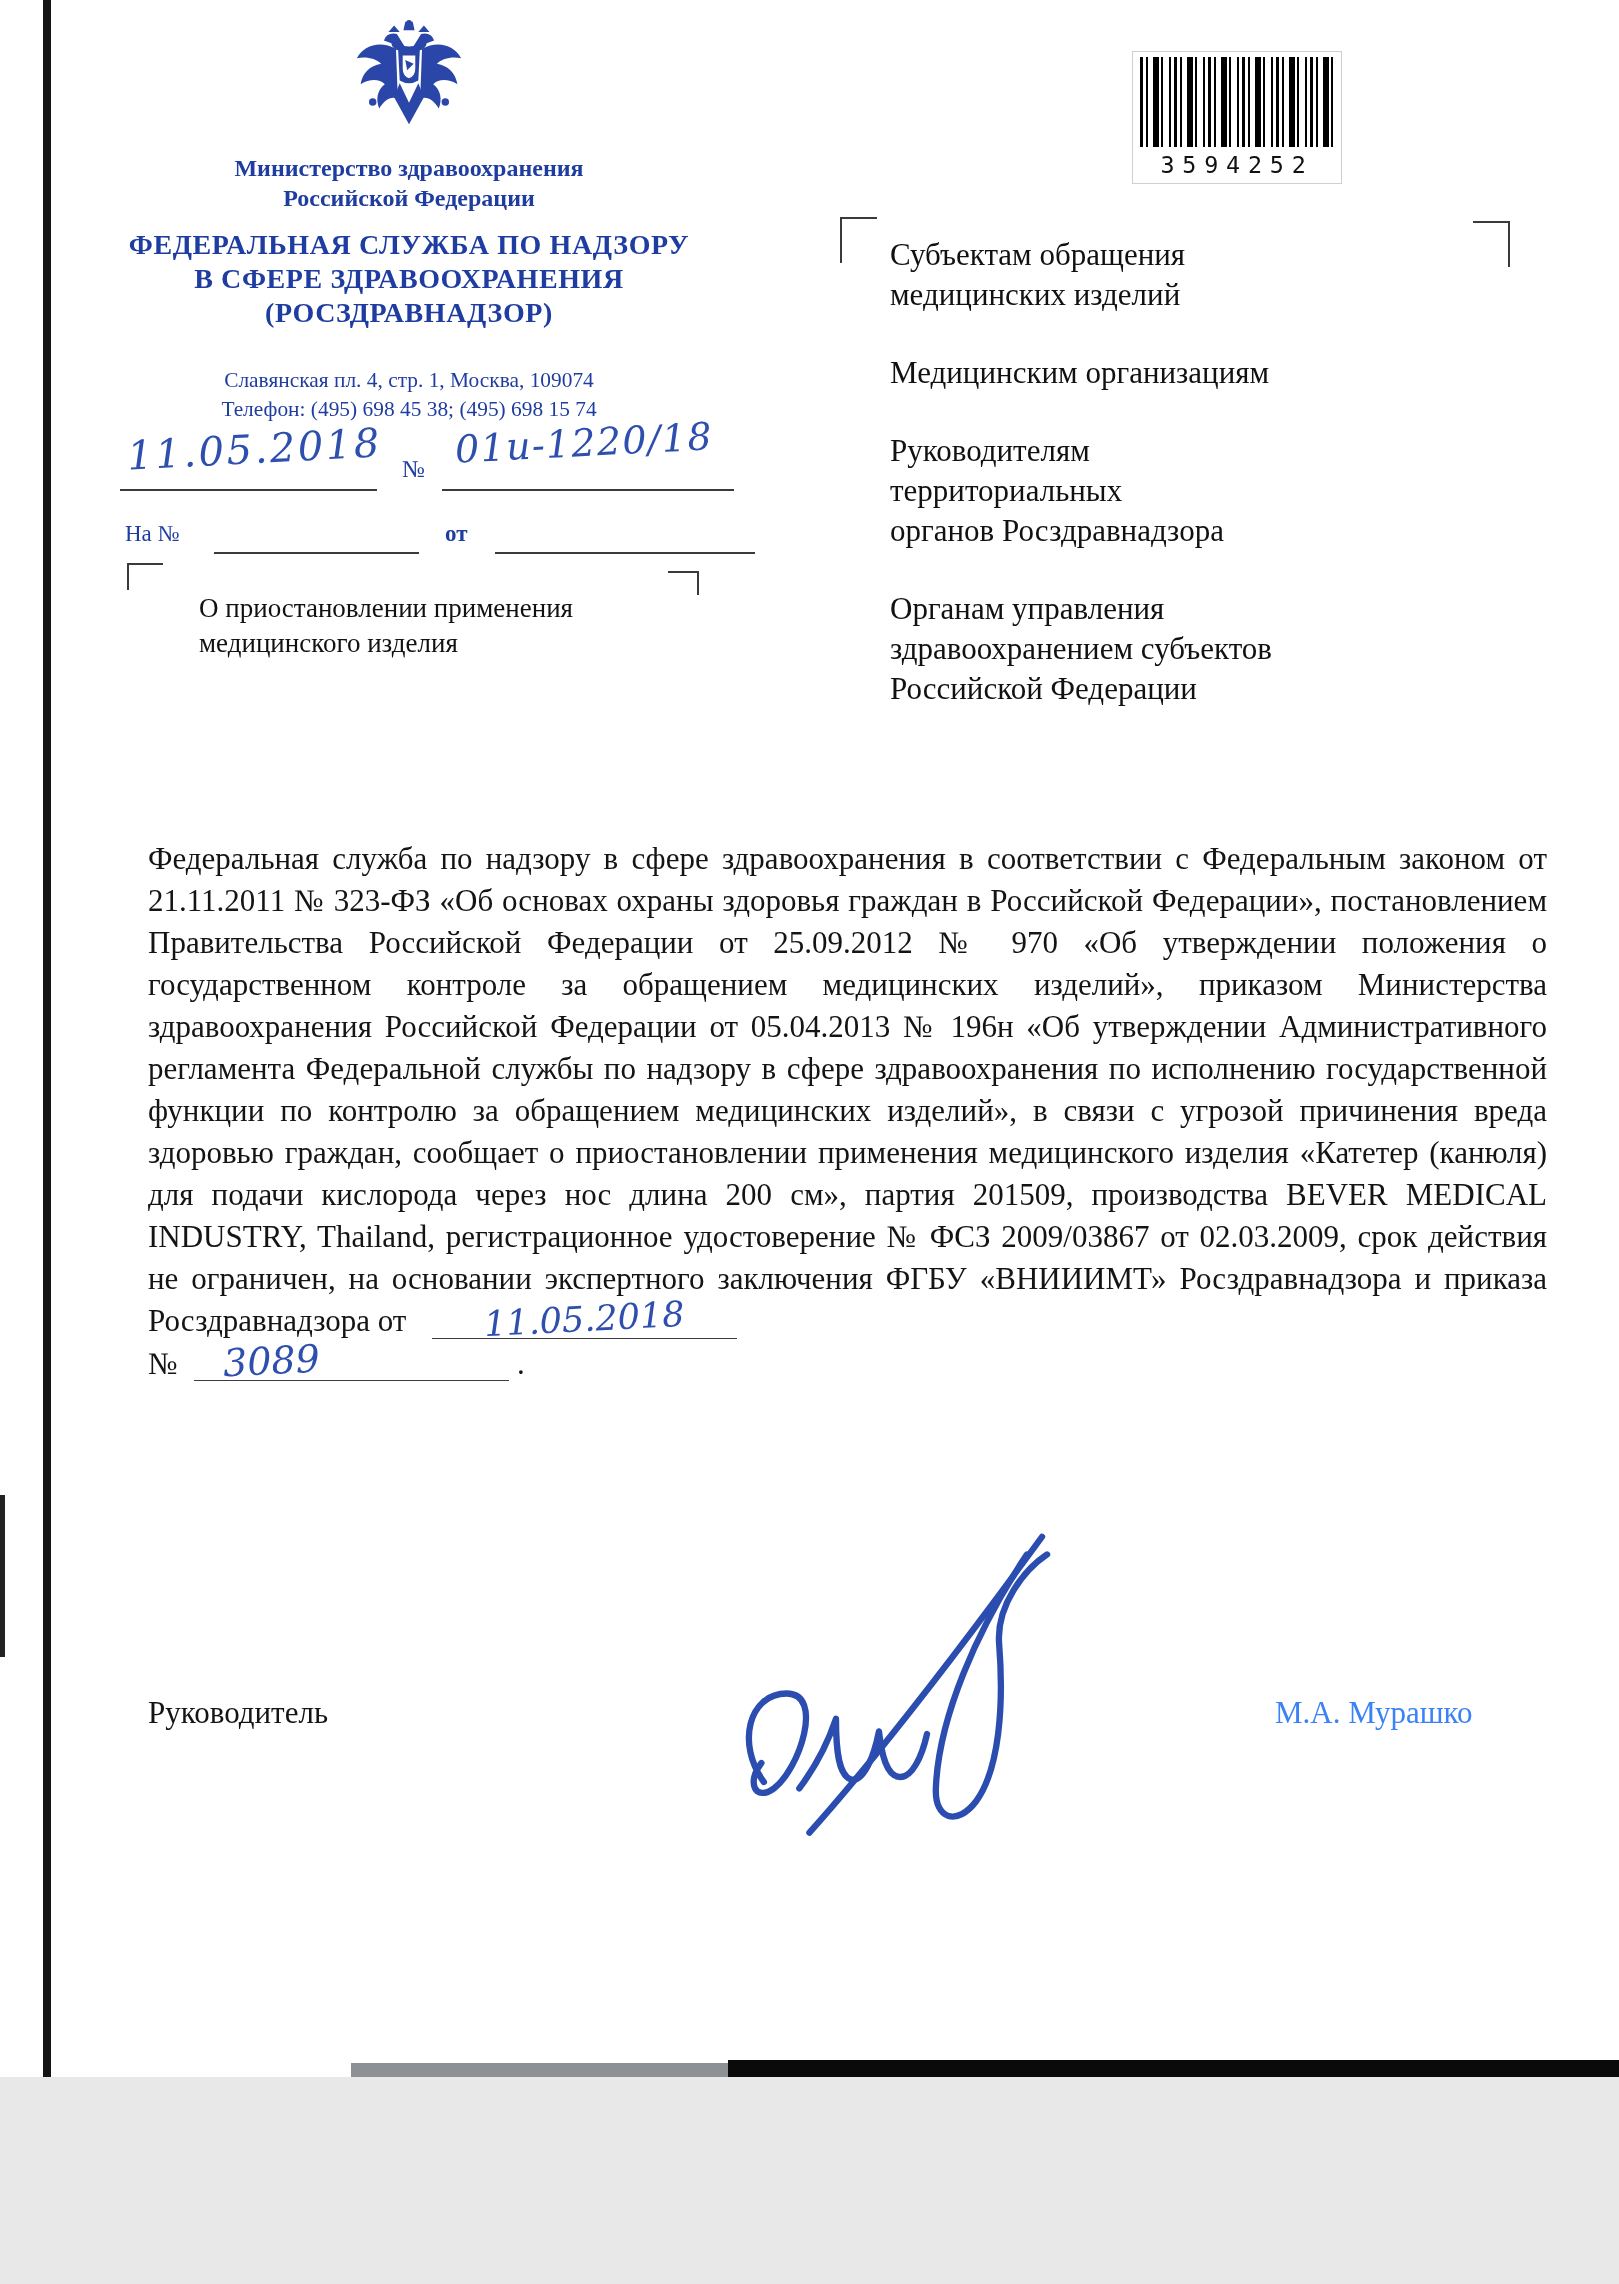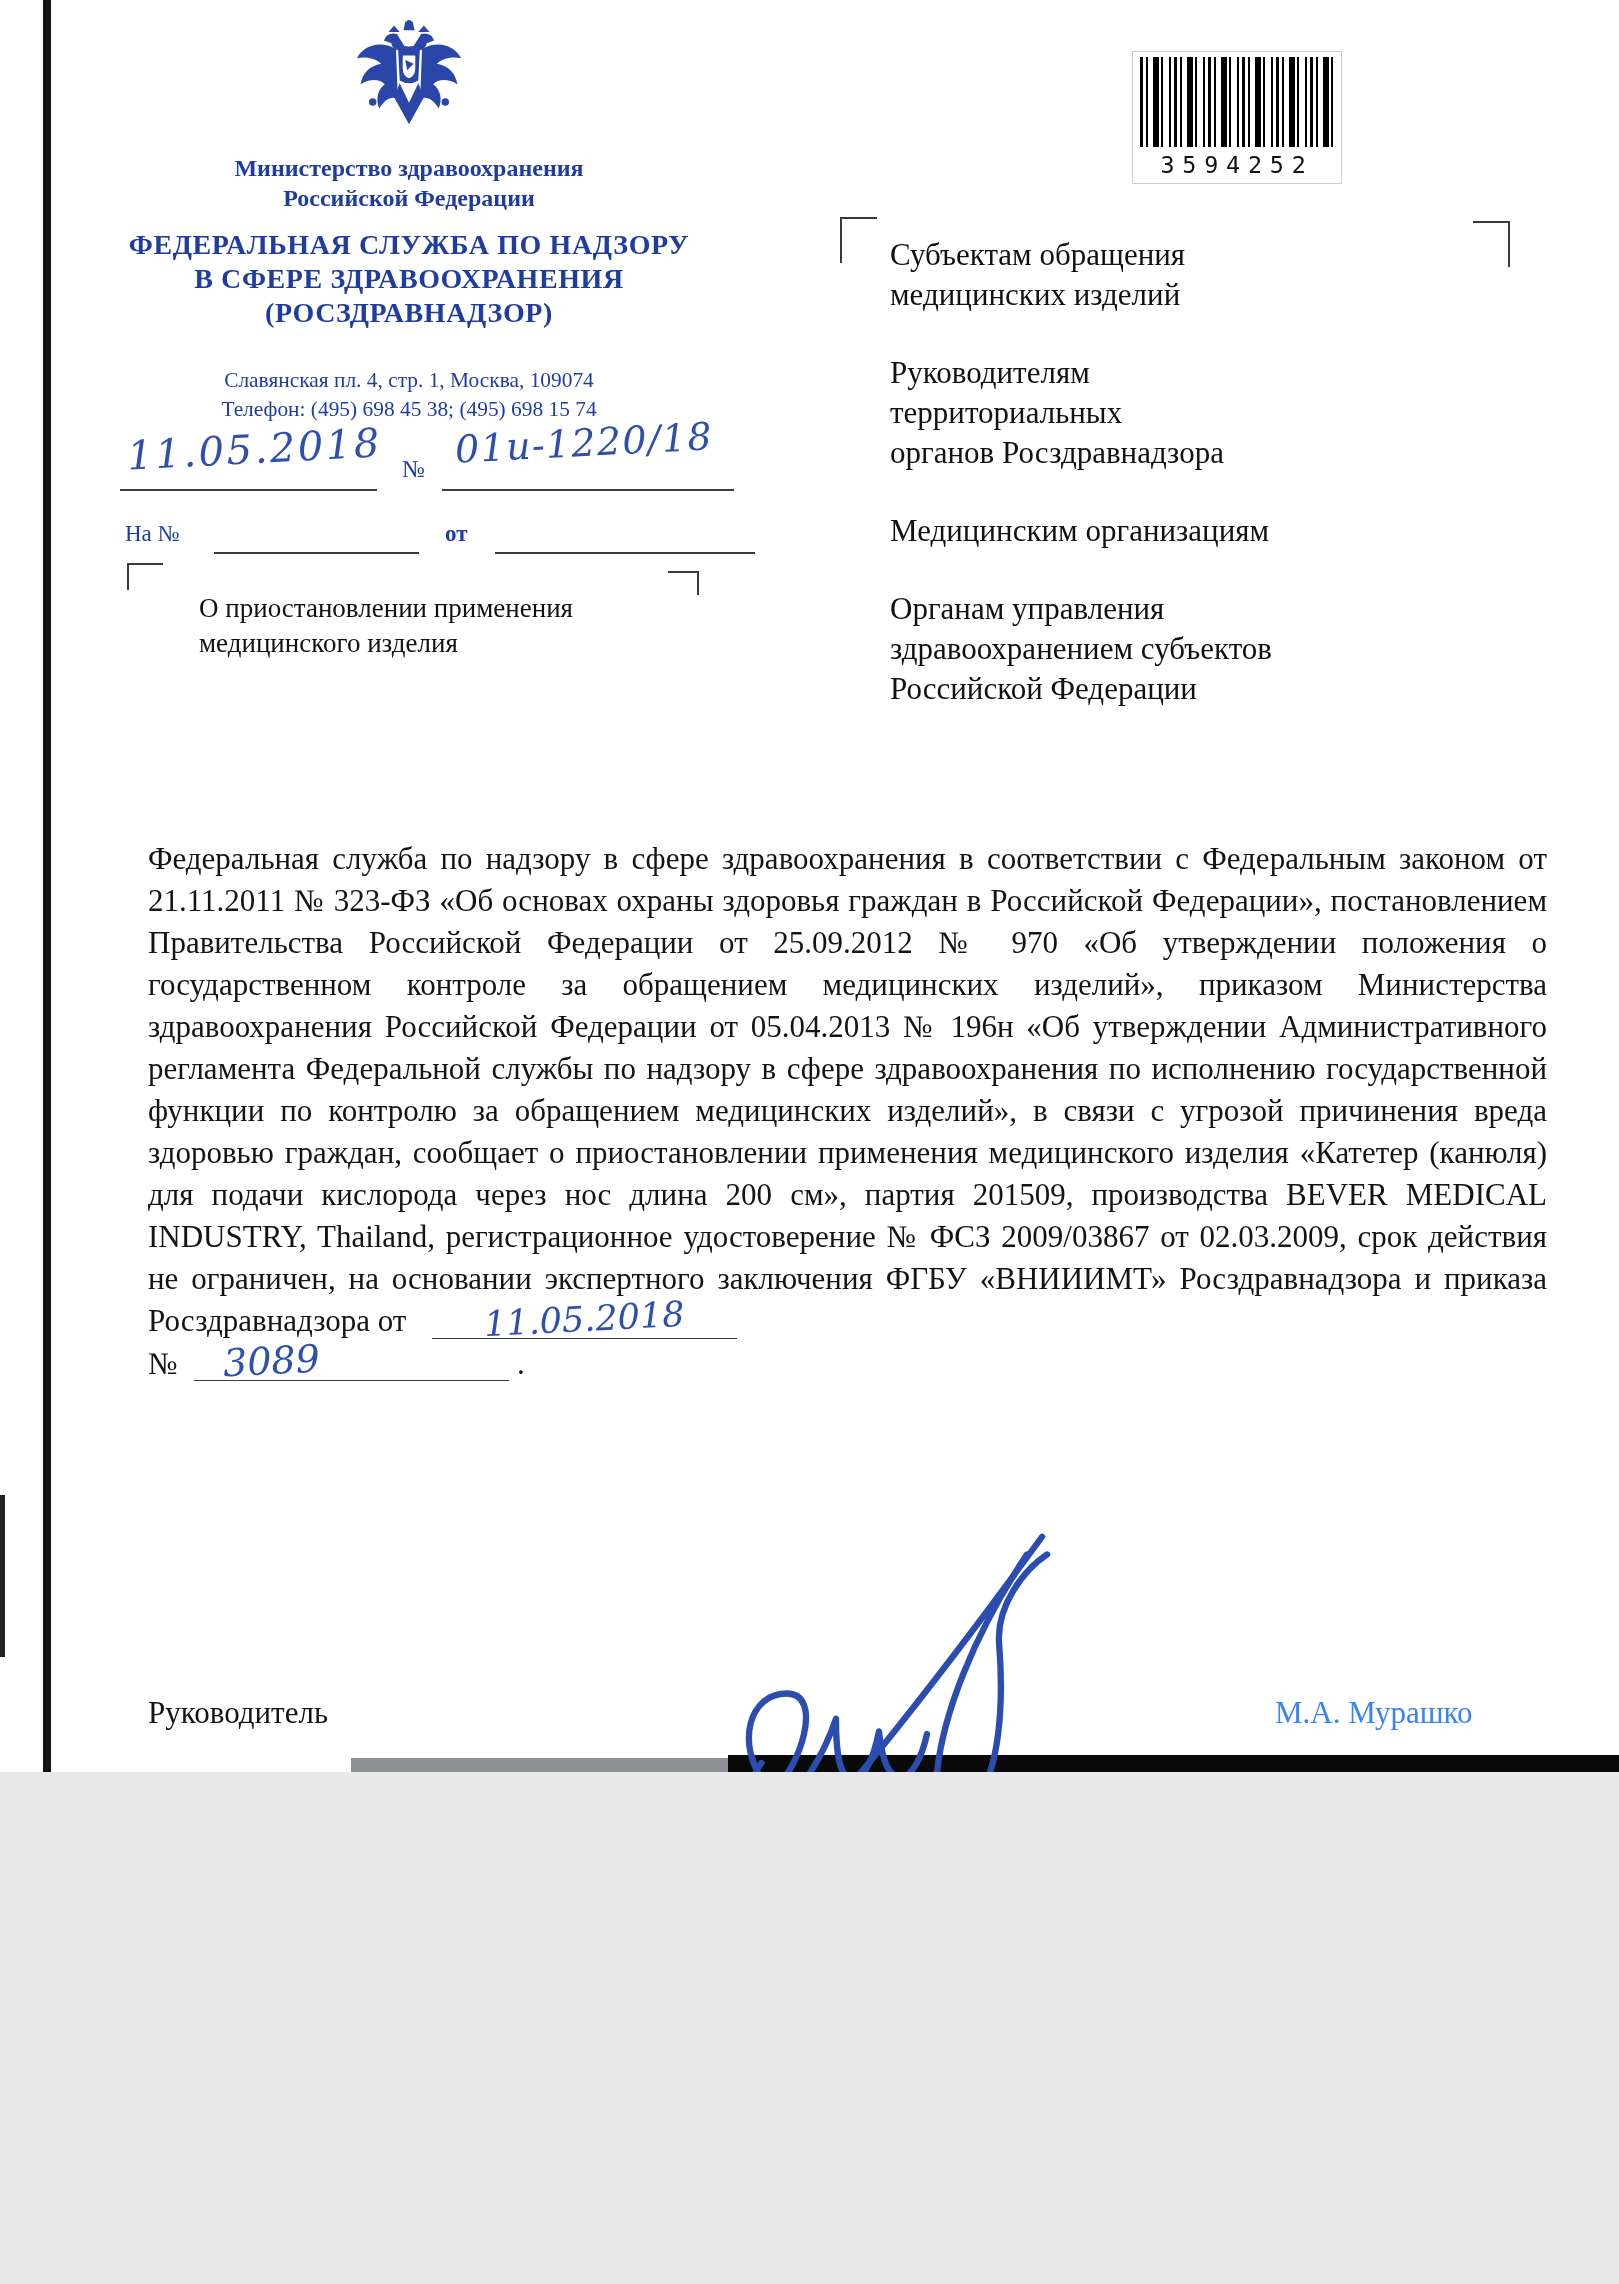--- a/index.html
+++ b/index.html
@@ -1,19 +1,19 @@
 <!DOCTYPE html>
 <html style="font-size:10.4px"><head>
 <meta charset="utf-8">
 <style>
   html, body { margin: 0; padding: 0; background: #e8e8e8; }
   .page {
     position: relative;
     width: 1619px;
-    height: 1772px;
+    height: 2077px;
     background: #ffffff;
     font-family: "Liberation Serif", serif;
     color: #1a1a1a;
     overflow: hidden;
   }
 
   
   .scan-left-bar { position: absolute; left: 43px; top: 0; width: 8.4px; height: 100%; background: #141414; }
   .scan-left-notch { position: absolute; left: 0; top: 1495px; width: 5.2px; height: 162px; background: #222; }
   .scan-bottom-gray { position: absolute; left: 351px; bottom: 0; width: 377px; height: 14.3px; background: #8d9094; }
@@ -140,24 +140,24 @@
   <div class="barcode-label">
     <div class="barcode-bars"></div>
     <div class="barcode-number">3594252</div>
   </div>
 
   <div class="corner tl" style="left:840px; top:217px; width:35px; height:44px;"></div>
   <div class="corner tr" style="left:1473px; top:221px; width:35px; height:44px;"></div>
   <div class="recipients">
     <p class="recipient">Субъектам обращения
 медицинских изделий</p>
+    <p class="recipient">Медицинским организациям</p>
     <p class="recipient">Руководителям
 территориальных
 органов Росздравнадзора</p>
-    <p class="recipient">Медицинским организациям</p>
     <p class="recipient">Органам управления
 здравоохранением субъектов
 Российской Федерации</p>
   </div>
 
   <div class="body-text">
     <span class="lead">Федеральная служба по надзору в сфере здравоохранения в соответствии с Федеральным законом от 21.11.2011 № 323-ФЗ «Об основах охраны здоровья граждан в Российской Федерации», постановлением Правительства Российской Федерации от 25.09.2012 № 970 «Об утверждении положения о государственном контроле за обращением медицинских изделий», приказом Министерства здравоохранения Российской Федерации от 05.04.2013 № 196н «Об утверждении Административного регламента Федеральной службы по надзору в сфере здравоохранения по исполнению государственной функции по контролю за обращением медицинских изделий», в связи с угрозой причинения вреда здоровью граждан, сообщает о приостановлении применения медицинского изделия «Катетер (канюля) для подачи кислорода через нос длина 200 см», партия 201509, производства BEVER MEDICAL INDUSTRY, Thailand, регистрационное удостоверение № ФСЗ 2009/03867 от 02.03.2009, срок действия не ограничен, на основании экспертного заключения ФГБУ «ВНИИИМТ» Росздравнадзора и приказа Росздравнадзора от</span>
     <span class="hw hw-inline hw-order-date"><span class="tilt">11.05.2018</span></span>
     <br>
     <span>№</span>

